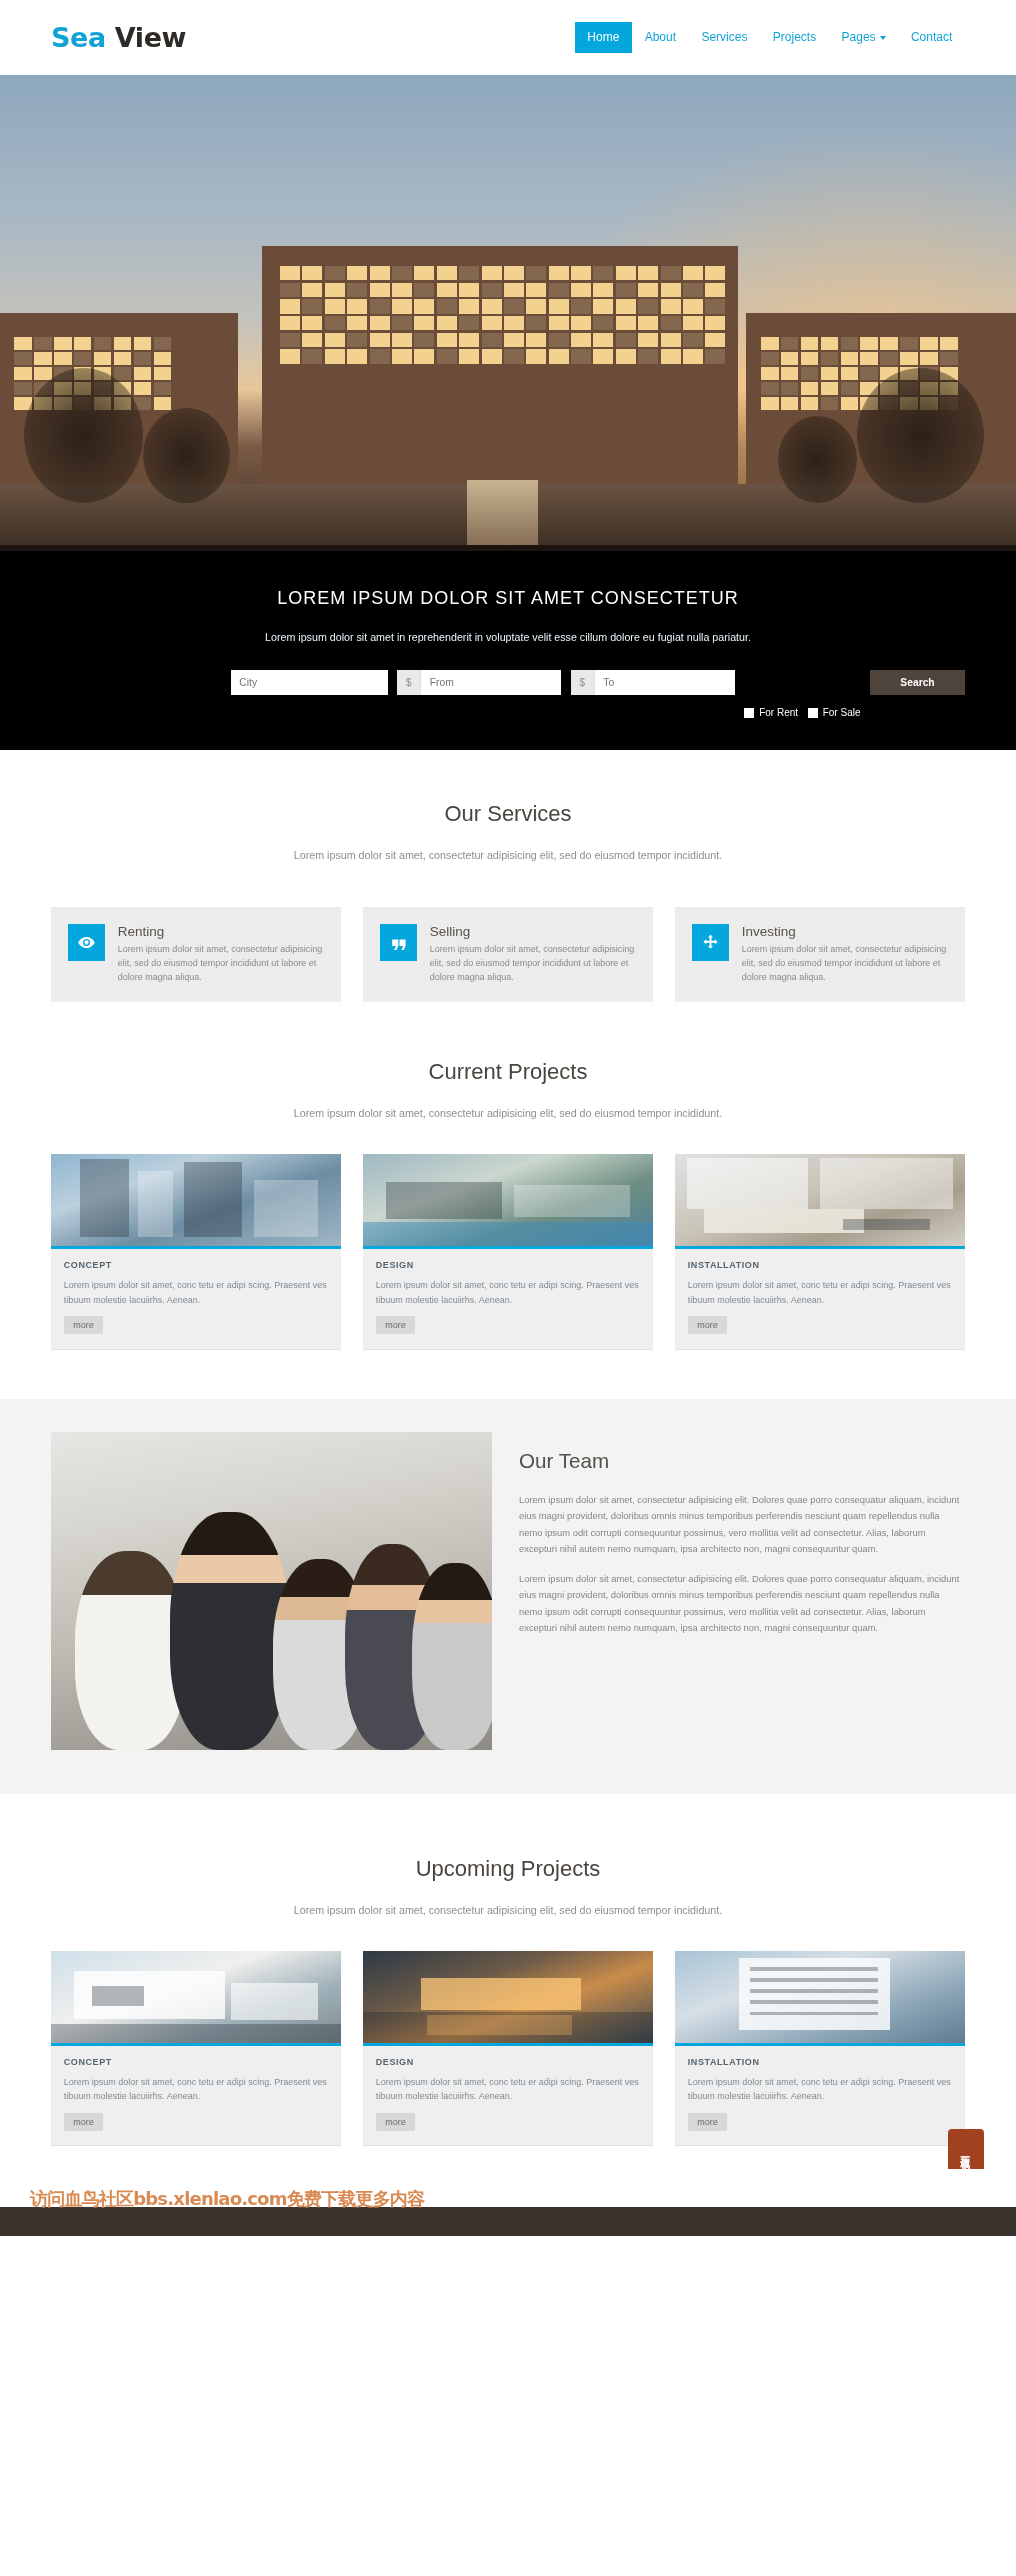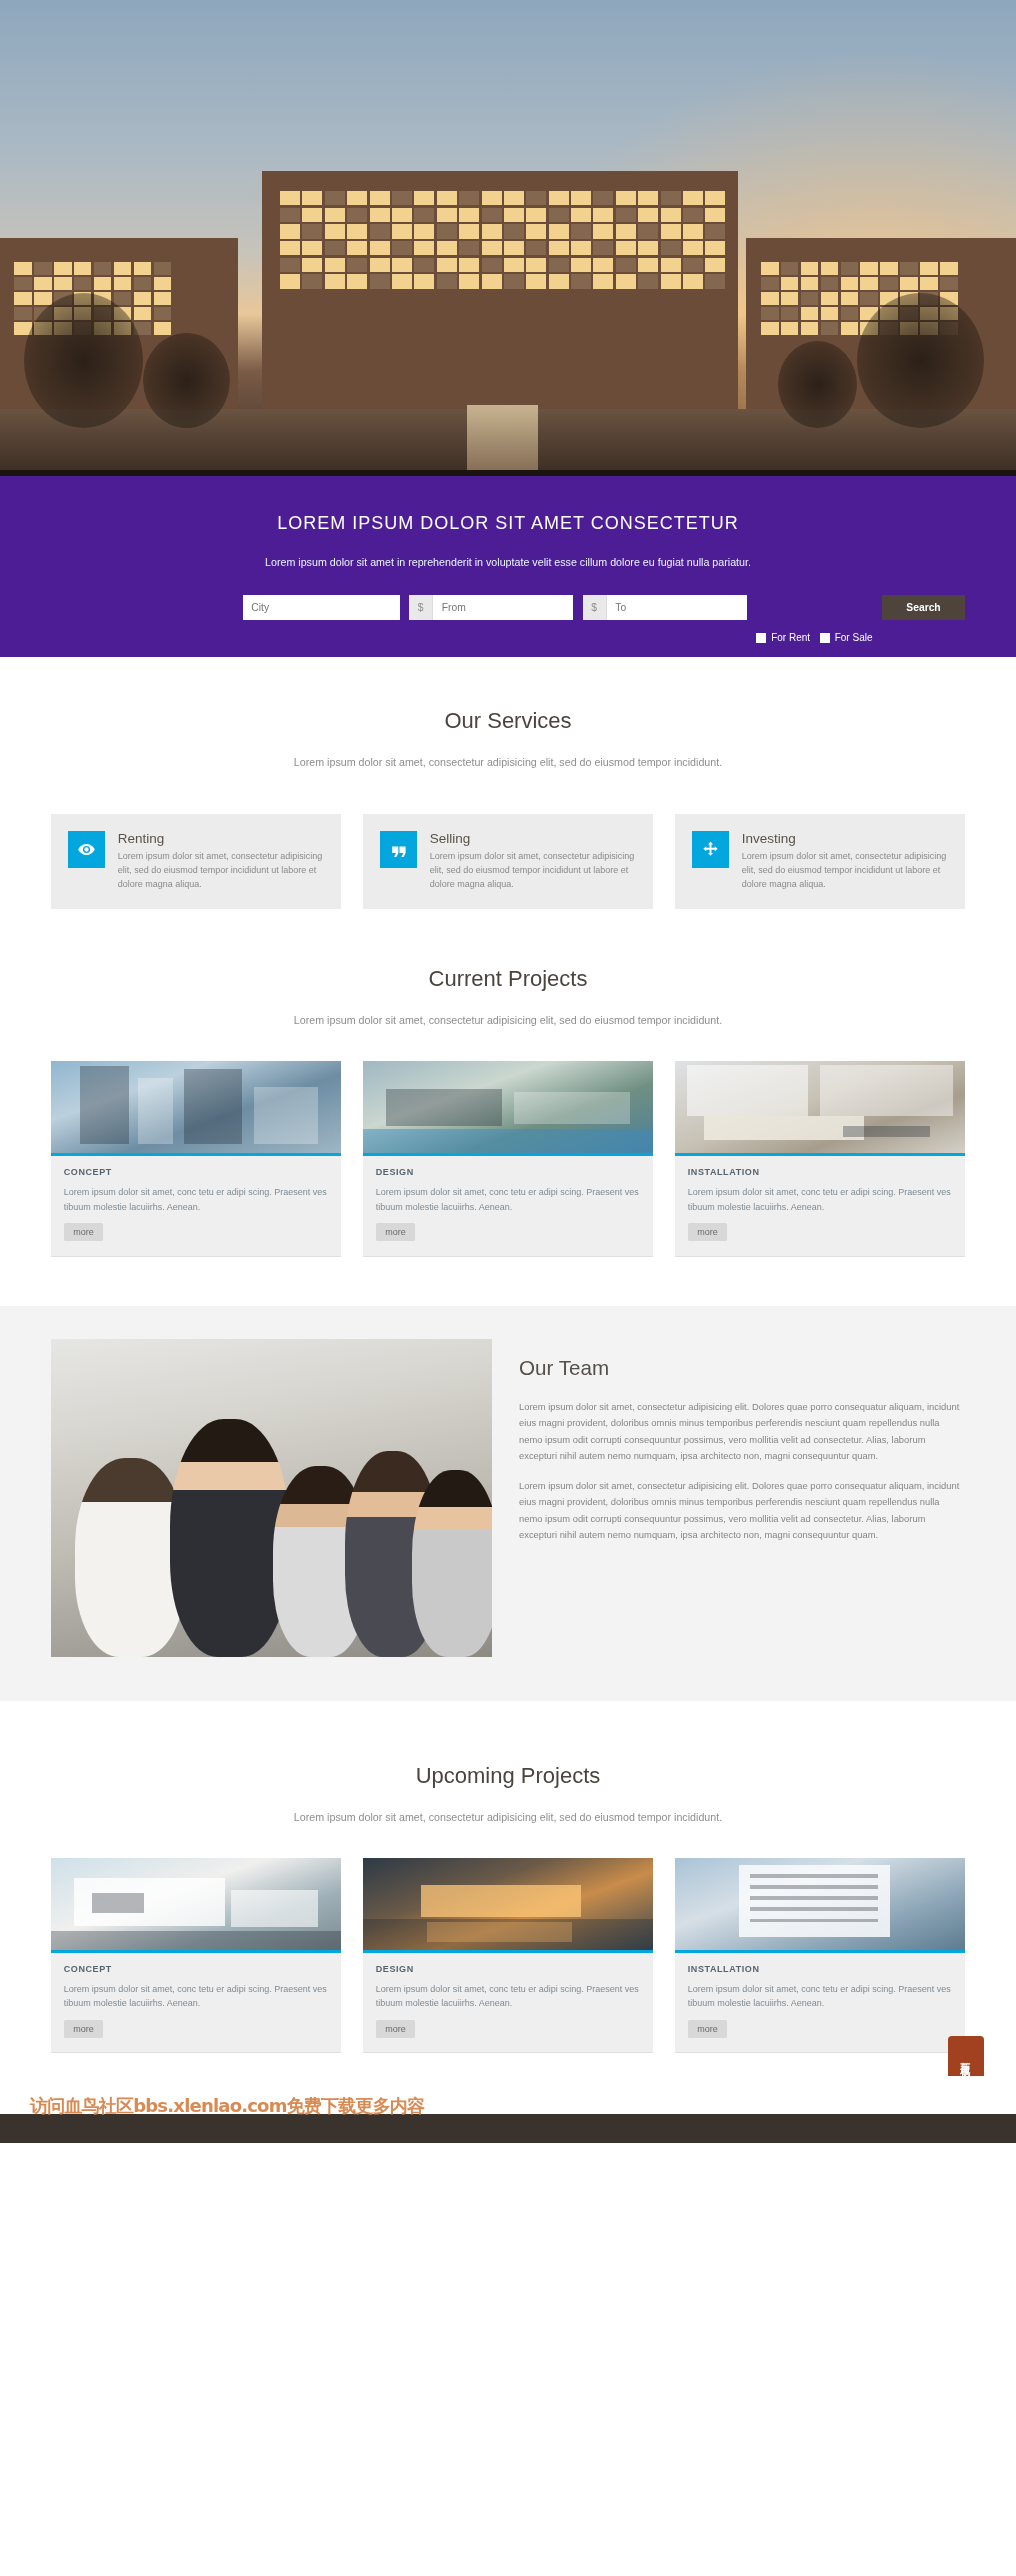--- a/index.html
+++ b/index.html
@@ -92,22 +92,22 @@
     background: radial-gradient(ellipse at center, rgba(40,30,22,.95), rgba(25,18,12,.4) 70%, transparent 75%);
     border-radius: 50%;
   }
   .hero .dark-band {
     position: absolute; left:0; bottom: 0; width:100%; height: 6.4px; background:#1b1410;
   }
 
   
   .banner {
     width: 1016px;
-    background: #4c1d95;
-    padding: 37px 51px 37px;
+    background: #000000;
+    padding: 37px 51px 55px;
     text-align: center;
   }
   .banner h1 {
     color: #ffffff;
     font-size: 18px;
     font-weight: normal;
     letter-spacing: 1px;
     margin-bottom: 22px;
   }
   .banner p.sub {
@@ -147,21 +147,21 @@
   }
   .chk .box {
     width: 10.3px; height: 10.3px; background: #fff; border: 0.8px solid #fff; display:inline-block;
   }
   .btn-search {
     background: #4f443c;
     color: #ffffff;
     border: none;
     font-size: 10.3px;
     font-weight: bold;
-    width: 83px;
+    width: 95px;
     height: 25.4px;
     cursor: pointer;
     font-family: "Liberation Sans", sans-serif;
   }
 
   
   .section { width: 1016px; padding: 51px 51px 0; }
   .sec-title {
     text-align: center;
     font-size: 22px;
@@ -288,20 +288,34 @@
   }
   .footer-bar {
     width: 1016px; height: 29px; background: #3a322c;
   }
 </style>
 </head>
 <body>
 
 <div class="page">
 
+  <div class="header">
+    <div class="logo">
+      <span class="sea">Sea</span>
+      <span class="view">View</span>
+    </div>
+    <div class="nav">
+      <a href="#" class="active">Home</a>
+      <a href="#">About</a>
+      <a href="#">Services</a>
+      <a href="#">Projects</a>
+      <a href="#"><span>Pages</span><i class="caret"></i></a>
+      <a href="#">Contact</a>
+    </div>
+  </div>
 
   <div class="hero">
     <div class="sky-glow"></div>
 
     <div class="bld lit" style="left:0px; top:238px; width:238px; height:183px;"></div>
     <div class="win-grid" style="left:14.3px; top:262px; grid-template-columns:repeat(8,17.5px); grid-auto-rows:12.7px;">
       <div class="win"></div>
         <div class="win dim"></div>
         <div class="win"></div>
         <div class="win"></div>

